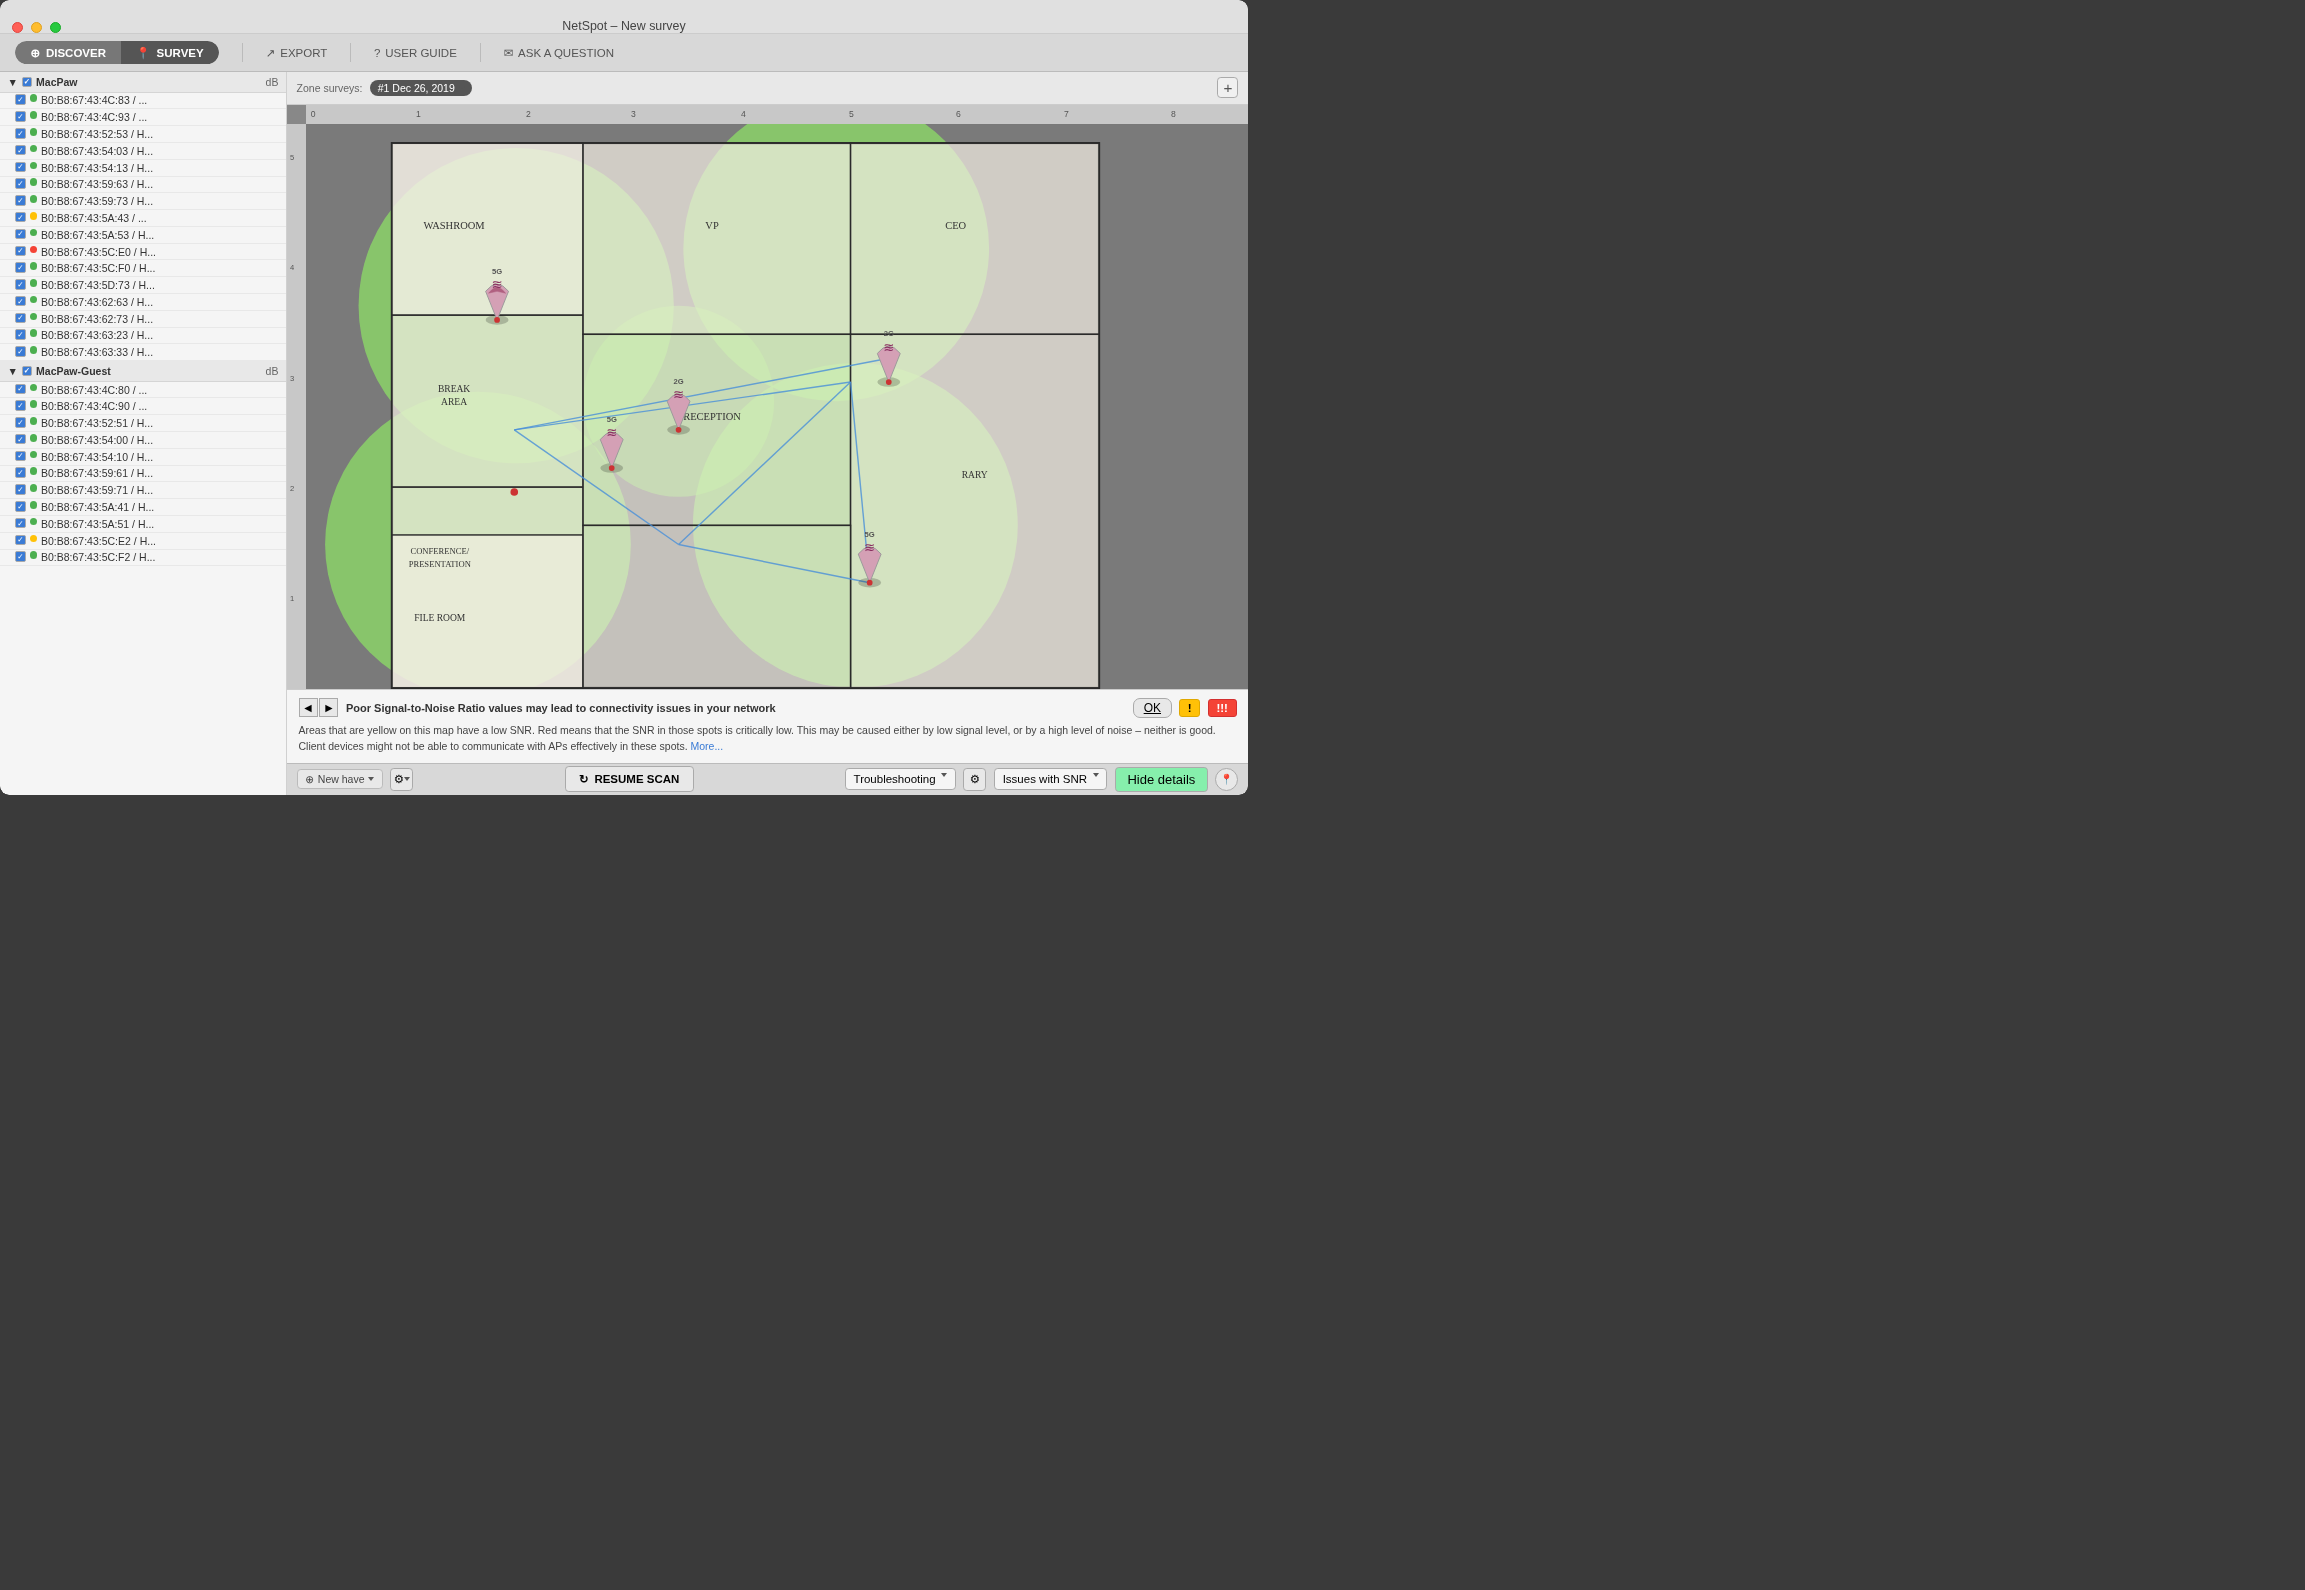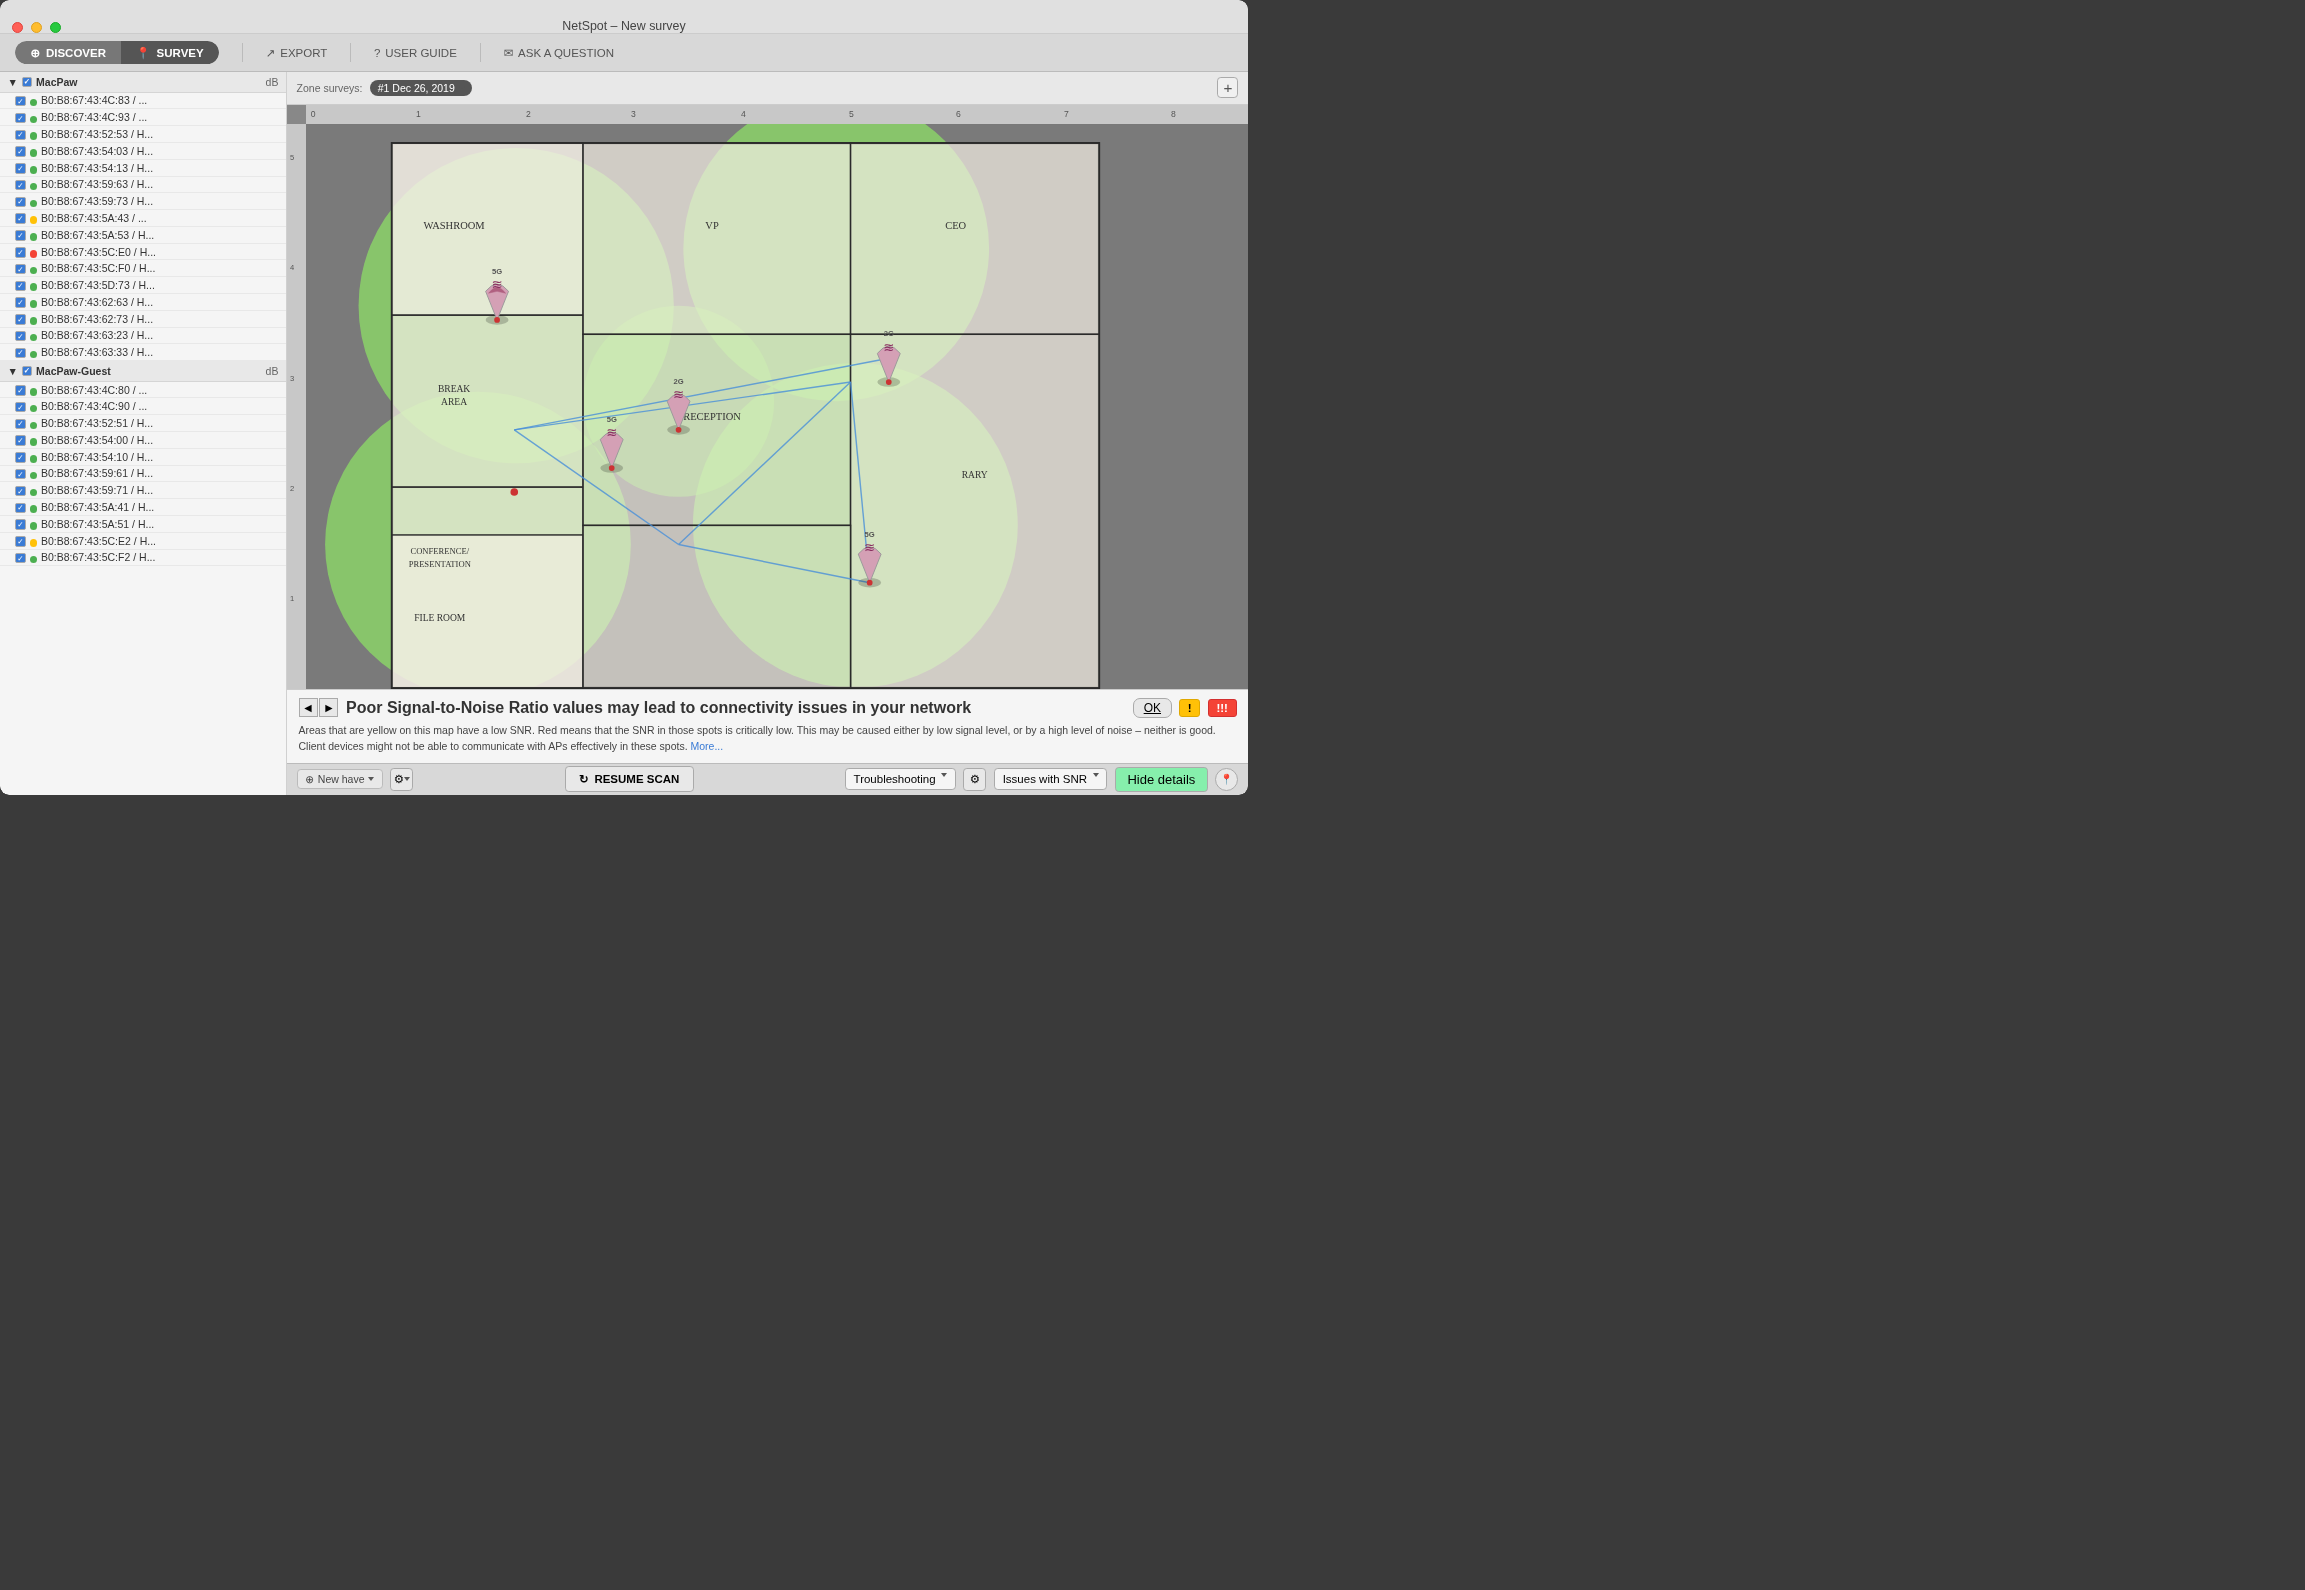--- a/index.html
+++ b/index.html
@@ -118,21 +118,21 @@
       color: #333;
       gap: 3.8px;
     }
     .sidebar-group-header .db-label {
       margin-left: auto;
       color: #666;
       font-weight: 400;
     }
     .sidebar-item {
       display: flex;
-      align-items: flex-end;
+      align-items: flex-start;
       padding: 1.9px 7.6px 1.9px 15.3px;
       gap: 3.8px;
       font-size: 10.5px;
       color: #333;
       border-bottom: 1px solid #e8e8e8;
     }
     .checkbox {
       width: 10.5px;
       height: 10.5px;
       border: 1px solid #aaa;
@@ -270,21 +270,21 @@
       height: 19px;
       border: 1px solid #aaa;
       background: #e8e8e8;
       display: flex;
       align-items: center;
       justify-content: center;
       font-size: 9.6px;
       cursor: pointer;
     }
     .info-title {
-      font-size: 16px;
+      font-size: 11px;
       font-weight: 600;
       color: #333;
       flex: 1;
     }
     .ok-btn {
       background: #e8e8e8;
       border: 1px solid #aaa;
       padding: 1.9px 9.6px;
       font-size: 12px;
       cursor: pointer;

